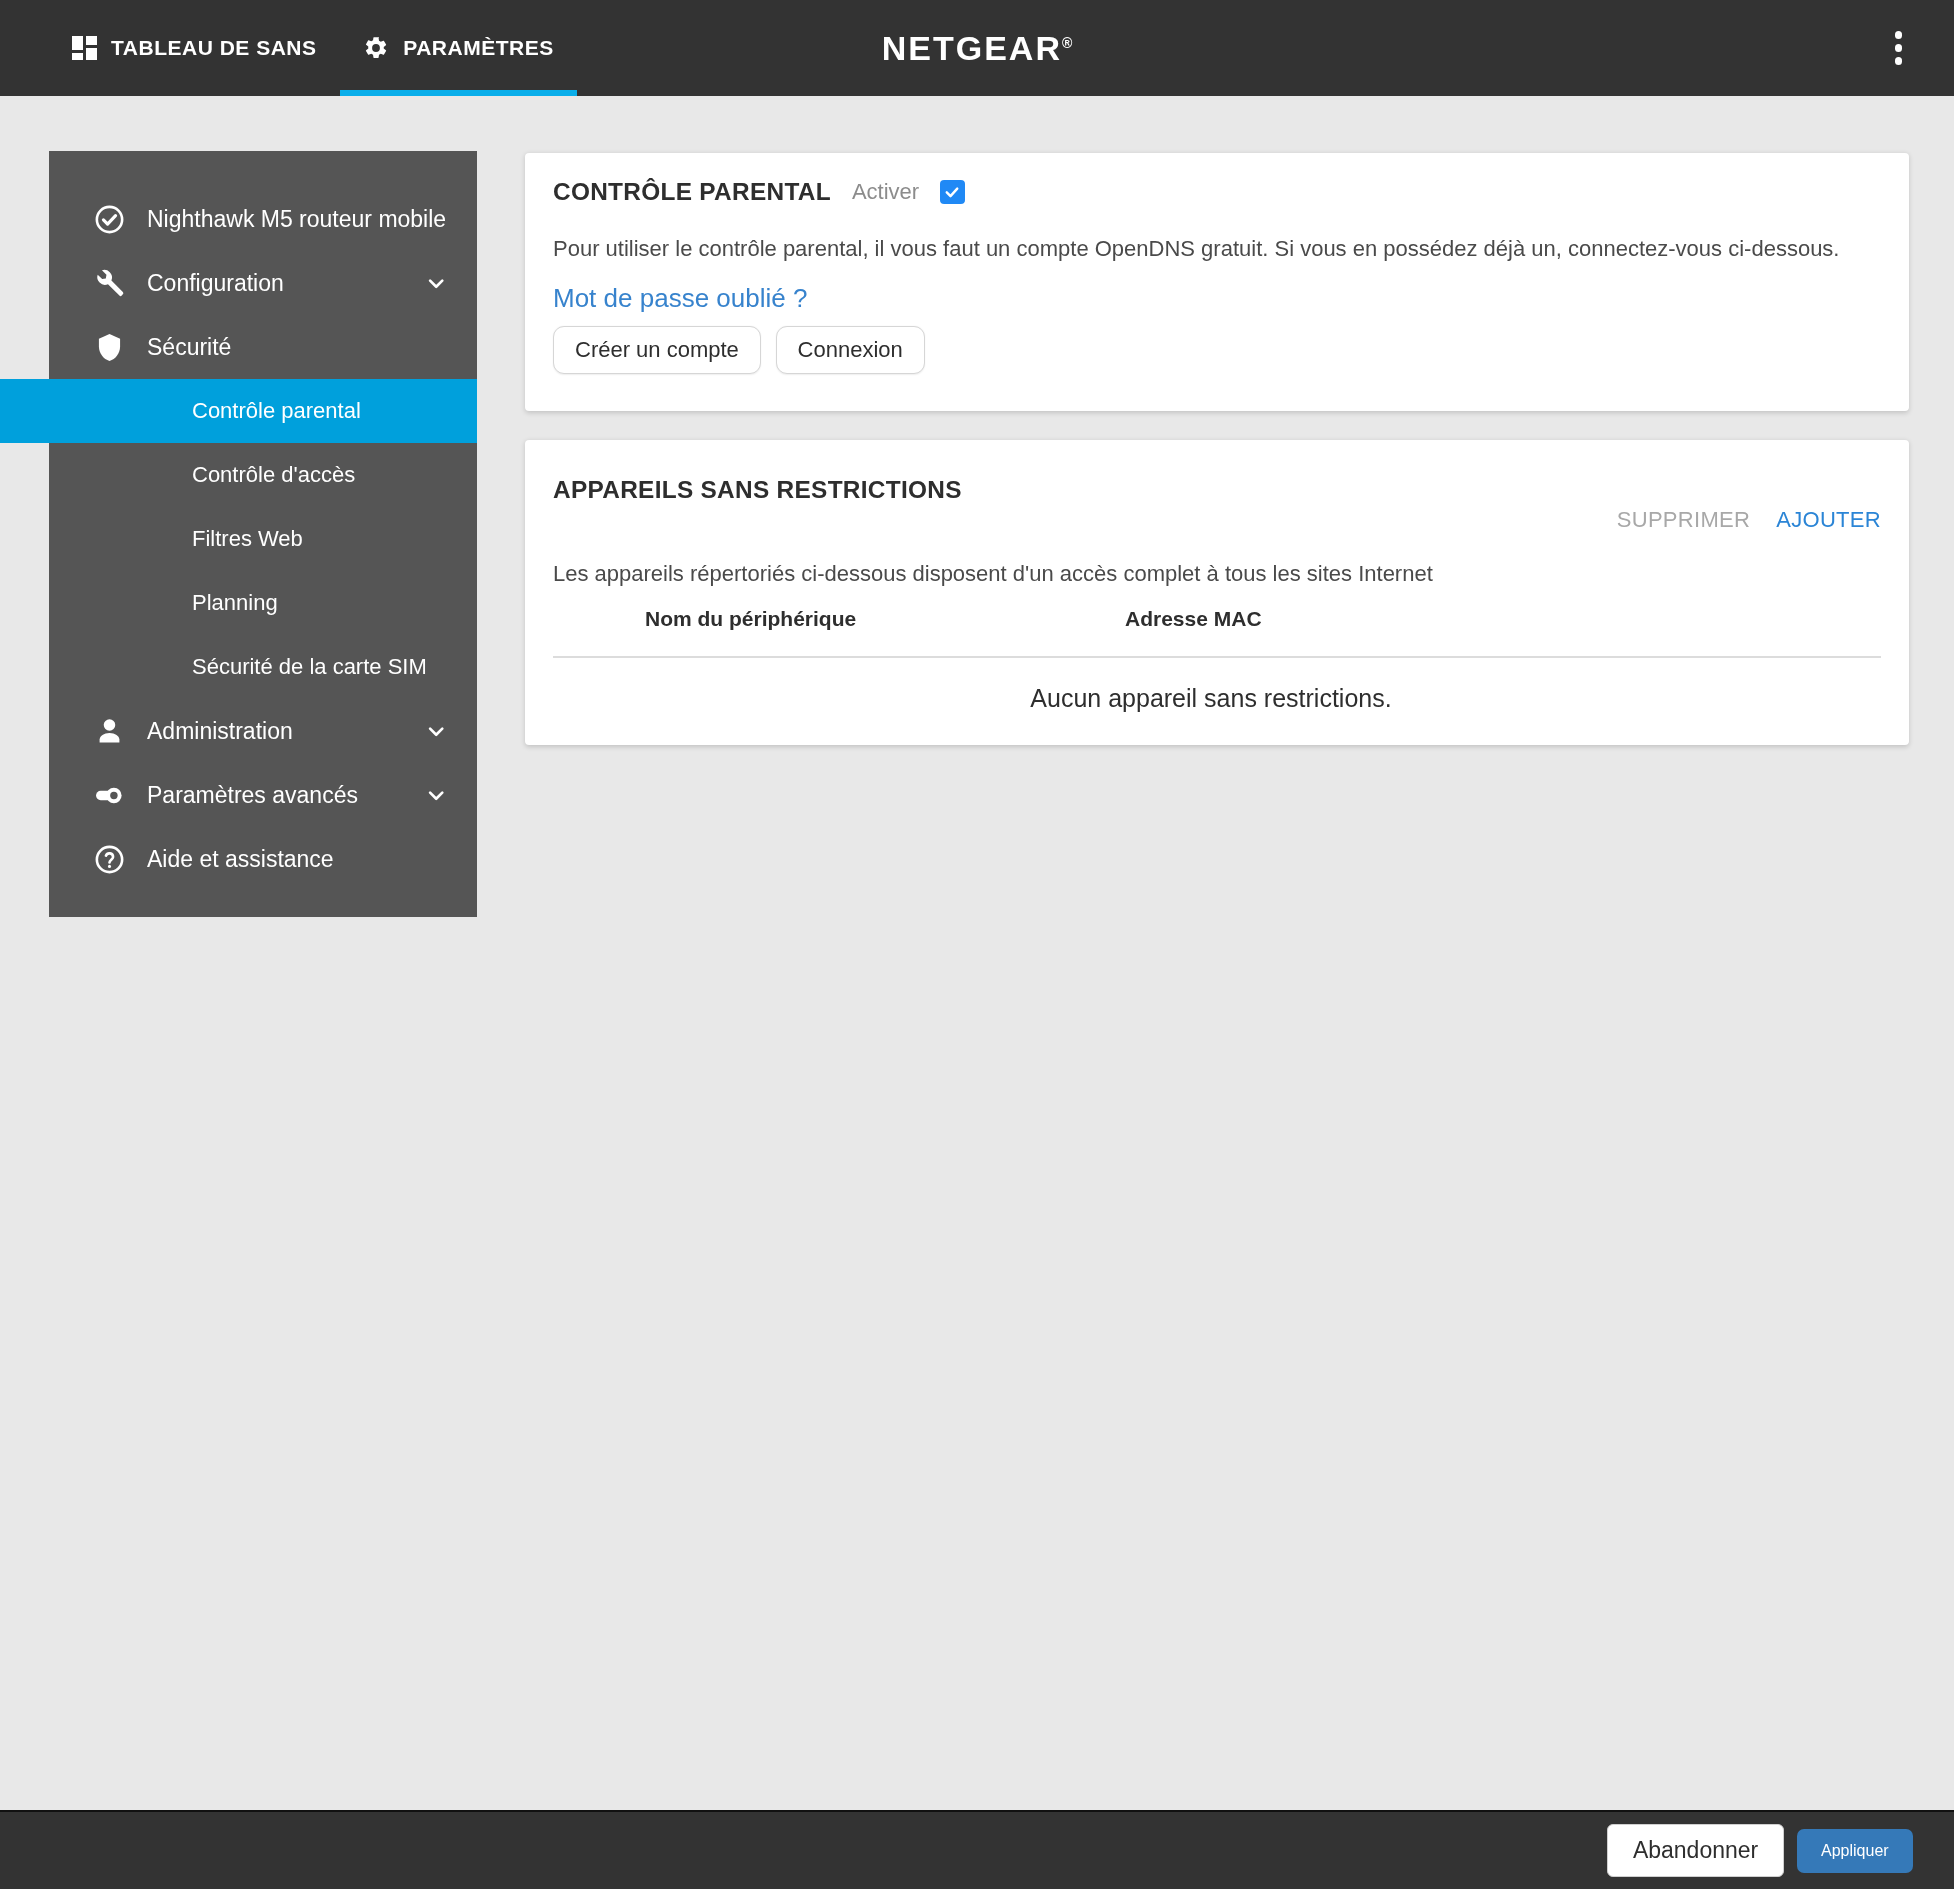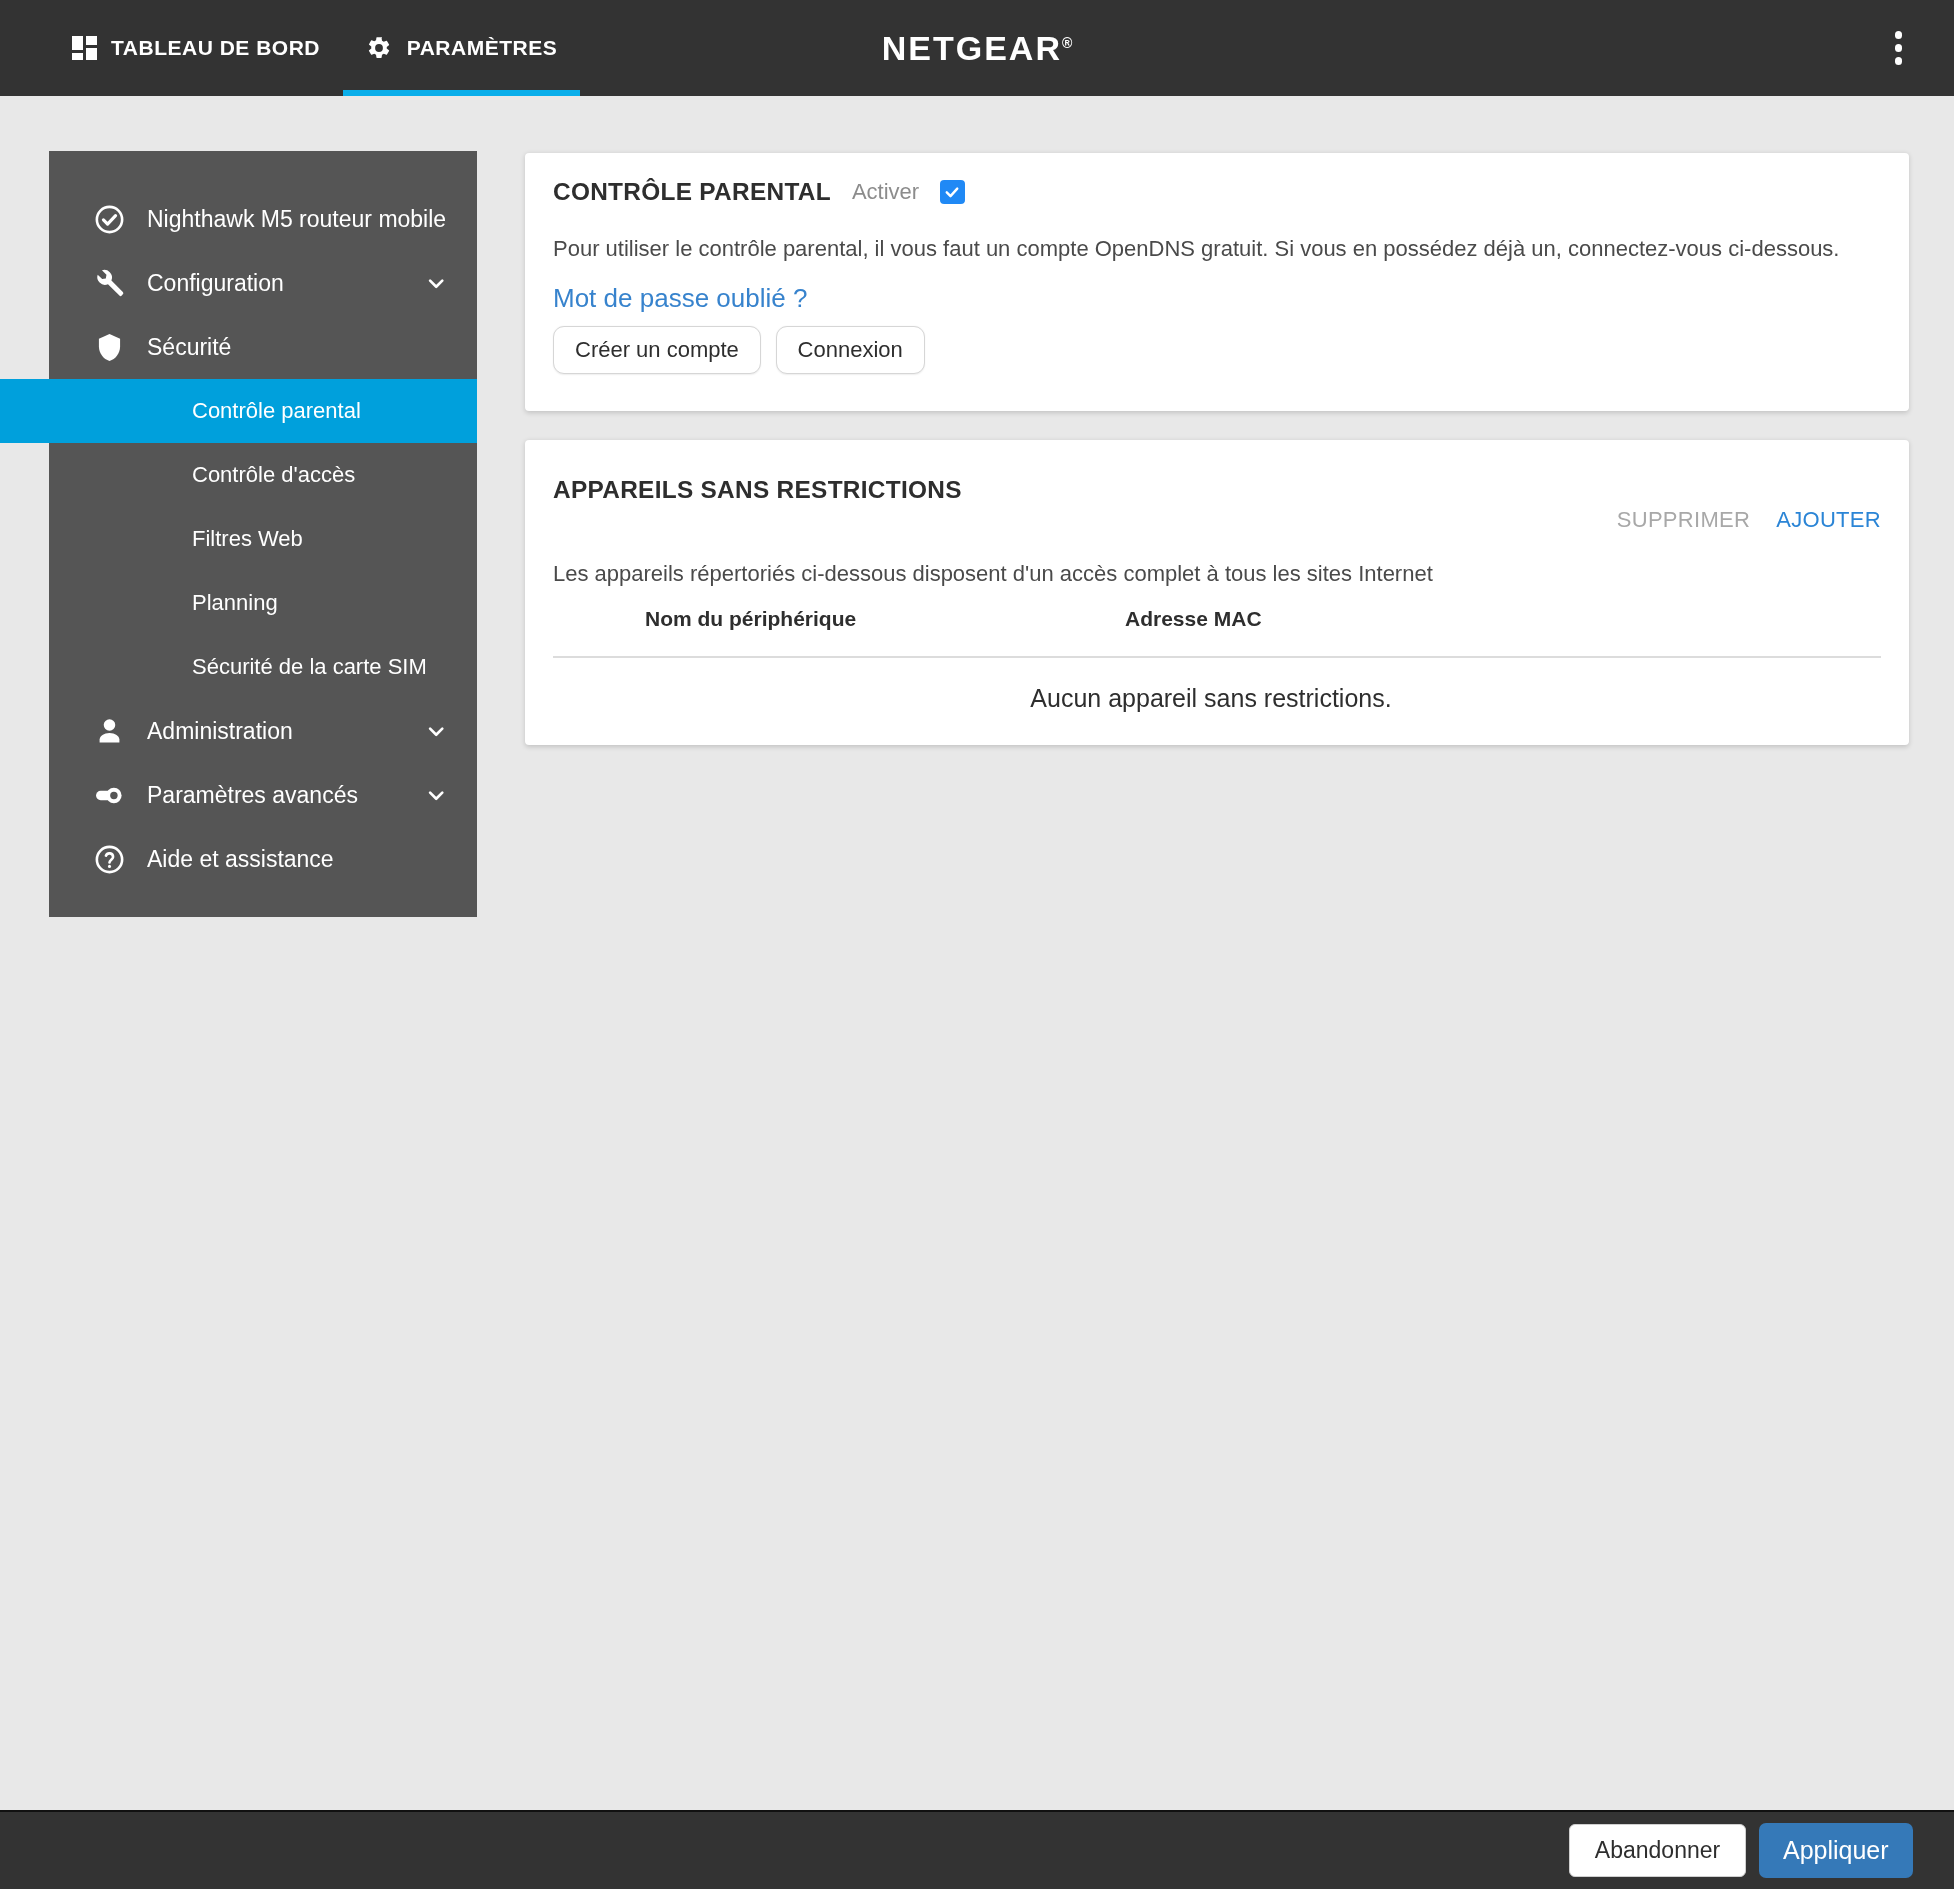--- a/index.html
+++ b/index.html
@@ -364,21 +364,21 @@
     font-family: "Liberation Sans", sans-serif;
     padding: 12.2px 24.4px;
     cursor: pointer;
   }
 
   .btn-apply {
     background: #3579b8;
     border: none;
     border-radius: 7px;
     color: #ffffff;
-    font-size: 25px;
+    font-size: 16px;
     font-family: "Liberation Sans", sans-serif;
     padding: 13px 24.4px;
     cursor: pointer;
   }
 </style>
 </head>
 <body>
 
 <div class="app">
 
@@ -386,21 +386,21 @@
 
     <div class="nav-tabs">
 
       <div class="nav-tab">
         <span class="icon-grid">
           <i></i>
             <i></i>
             <i></i>
             <i></i>
         </span>
-        <span class="nav-tab-label">TABLEAU DE BORD</span>
+        <span class="nav-tab-label">TABLEAU DE SANS</span>
       </div>
 
       <div class="nav-tab active">
         <span class="icon-svg-w">
           <svg width="26" height="26" viewBox="0 0 24 24" fill="#ffffff">
             <path d="M19.14 12.94a7.07 7.07 0 0 0 .06-.94c0-.32-.02-.63-.07-.94l2.03-1.58a.48.48 0 0 0 .12-.61l-1.92-3.32a.48.48 0 0 0-.58-.21l-2.39.96a7.02 7.02 0 0 0-1.62-.94l-.36-2.54A.47.47 0 0 0 13.94 2h-3.84a.47.47 0 0 0-.47.4l-.36 2.54c-.59.24-1.13.56-1.62.94l-2.39-.96a.48.48 0 0 0-.58.21L2.76 8.45a.48.48 0 0 0 .12.61l2.03 1.58c-.05.31-.08.63-.08.94s.03.63.08.94l-2.03 1.58a.48.48 0 0 0-.12.61l1.92 3.32c.12.22.38.3.58.21l2.39-.96c.5.38 1.03.7 1.62.94l.36 2.54c.04.23.24.4.47.4h3.84c.24 0 .44-.17.47-.4l.36-2.54c.59-.24 1.13-.56 1.62-.94l2.39.96c.22.08.47 0 .58-.21l1.92-3.32a.48.48 0 0 0-.12-.61l-2.03-1.58zM12 15.6A3.6 3.6 0 1 1 12 8.4a3.6 3.6 0 0 1 0 7.2z"></path>
           </svg>
         </span>
         <span class="nav-tab-label">PARAMÈTRES</span>
       </div>

